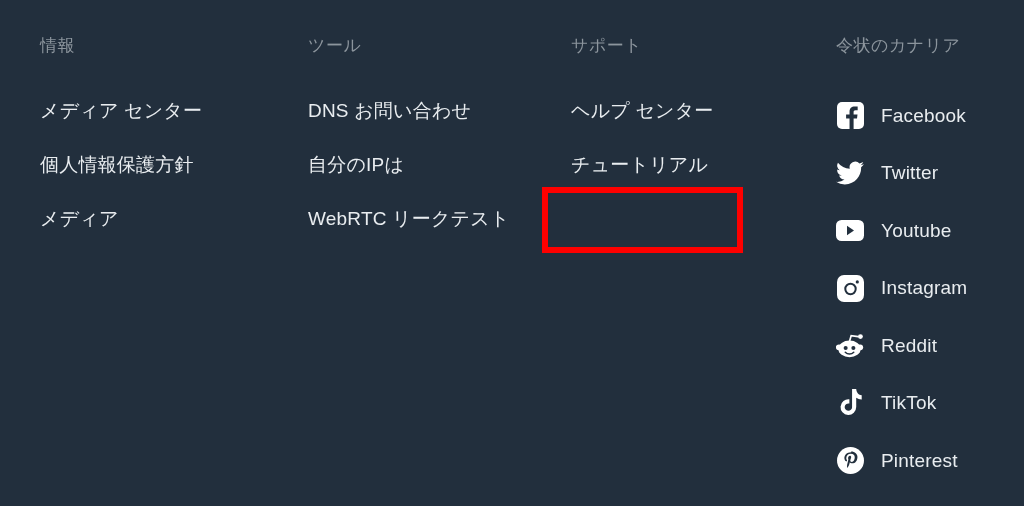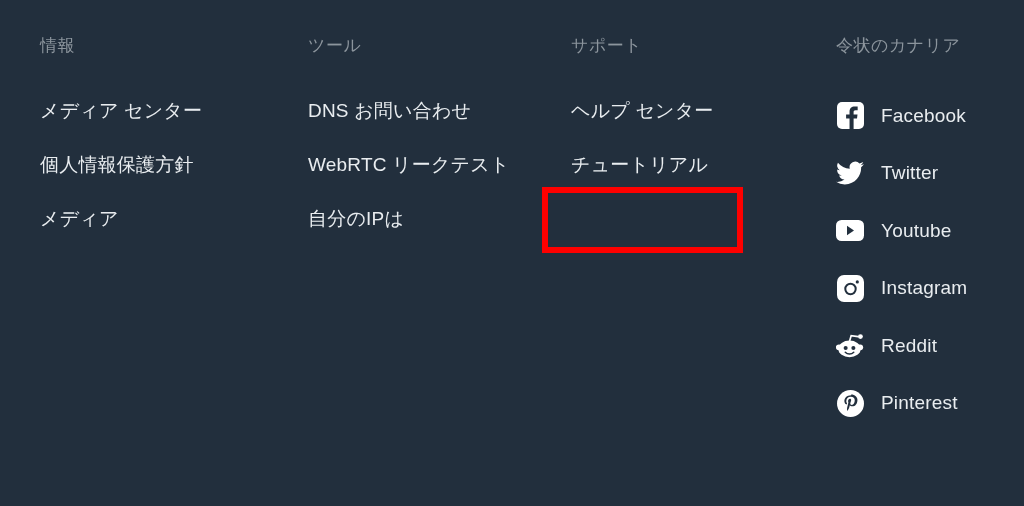--- a/index.html
+++ b/index.html
@@ -139,24 +139,24 @@
     </ul>
   </div>
 
   <div class="col" id="col-tools">
     <div class="col-heading">ツール</div>
     <ul class="link-list">
       <li class="link-item">
         <a href="#" class="link-text">DNS お問い合わせ</a>
       </li>
       <li class="link-item">
+        <a href="#" class="link-text">自分のIPは</a>
+      </li>
+      <li class="link-item">
         <a href="#" class="link-text">WebRTC リークテスト</a>
-      </li>
-      <li class="link-item">
-        <a href="#" class="link-text">自分のIPは</a>
       </li>
     </ul>
   </div>
 
   <div class="col" id="col-support">
     <div class="col-heading">サポート</div>
     <ul class="link-list">
       <li class="link-item">
         <a href="#" class="link-text">ヘルプ センター</a>
       </li>
@@ -220,20 +220,28 @@
             <circle cx="2.9" cy="15.4" r="3" fill="#ffffff"></circle>
             <circle cx="25.1" cy="15.4" r="3" fill="#ffffff"></circle>
             <circle cx="10" cy="16" r="2.1" fill="#222f3d"></circle>
             <circle cx="18" cy="16" r="2.1" fill="#222f3d"></circle>
             <path d="M9.6 20.4c1.3 1.4 3 2 4.4 2s3.1-.6 4.4-2" stroke="#222f3d" stroke-width="1.5" fill="none" stroke-linecap="round"></path>
           </svg>
         </span>
         <span class="social-label">Reddit</span>
       </li>
 
+      <li class="social-item">
+        <span class="social-icon">
+          <svg width="25" height="28" viewBox="0 0 22 25">
+            <path fill="#ffffff" d="M16.1 0h-3.7v16.2a3.3 3.3 0 1 1-2.4-3.18V9.2a7 7 0 1 0 6.1 6.93V7.88A8.1 8.1 0 0 0 21 9.3V5.55c-2.6-.1-4.7-2.38-4.9-5.55z"></path>
+          </svg>
+        </span>
+        <span class="social-label">TikTok</span>
+      </li>
 
       <li class="social-item">
         <span class="social-icon">
           <svg width="27" height="27" viewBox="0 0 27 27">
             <circle cx="13.5" cy="13.5" r="13.5" fill="#ffffff"></circle>
             <path fill="#222f3d" d="M14.15 5.3c-4.5 0-6.77 3.07-6.77 5.63 0 1.55.62 2.93 1.95 3.44.22.09.41 0 .47-.23l.2-.75c.06-.22.04-.3-.13-.5-.37-.42-.6-.97-.6-1.75 0-2.25 1.77-4.27 4.6-4.27 2.5 0 3.88 1.46 3.88 3.41 0 2.57-1.19 4.73-2.95 4.73-.98 0-1.7-.78-1.47-1.73.28-1.14.82-2.37.82-3.19 0-.73-.41-1.35-1.26-1.35-1 0-1.8 1.005-1.8 2.35 0 .86.3 1.44.3 1.44l-1.2 4.87c-.35 1.45-.05 3.22-.03 3.4.02.11.16.13.22.05.1-.12 1.33-1.6 1.75-3.07.12-.41.68-2.58.68-2.58.34.62 1.33 1.17 2.38 1.17 3.13 0 5.26-2.76 5.26-6.46 0-2.8-2.44-5.41-6.3-5.41z"></path>
           </svg>
         </span>
         <span class="social-label">Pinterest</span>
       </li>

